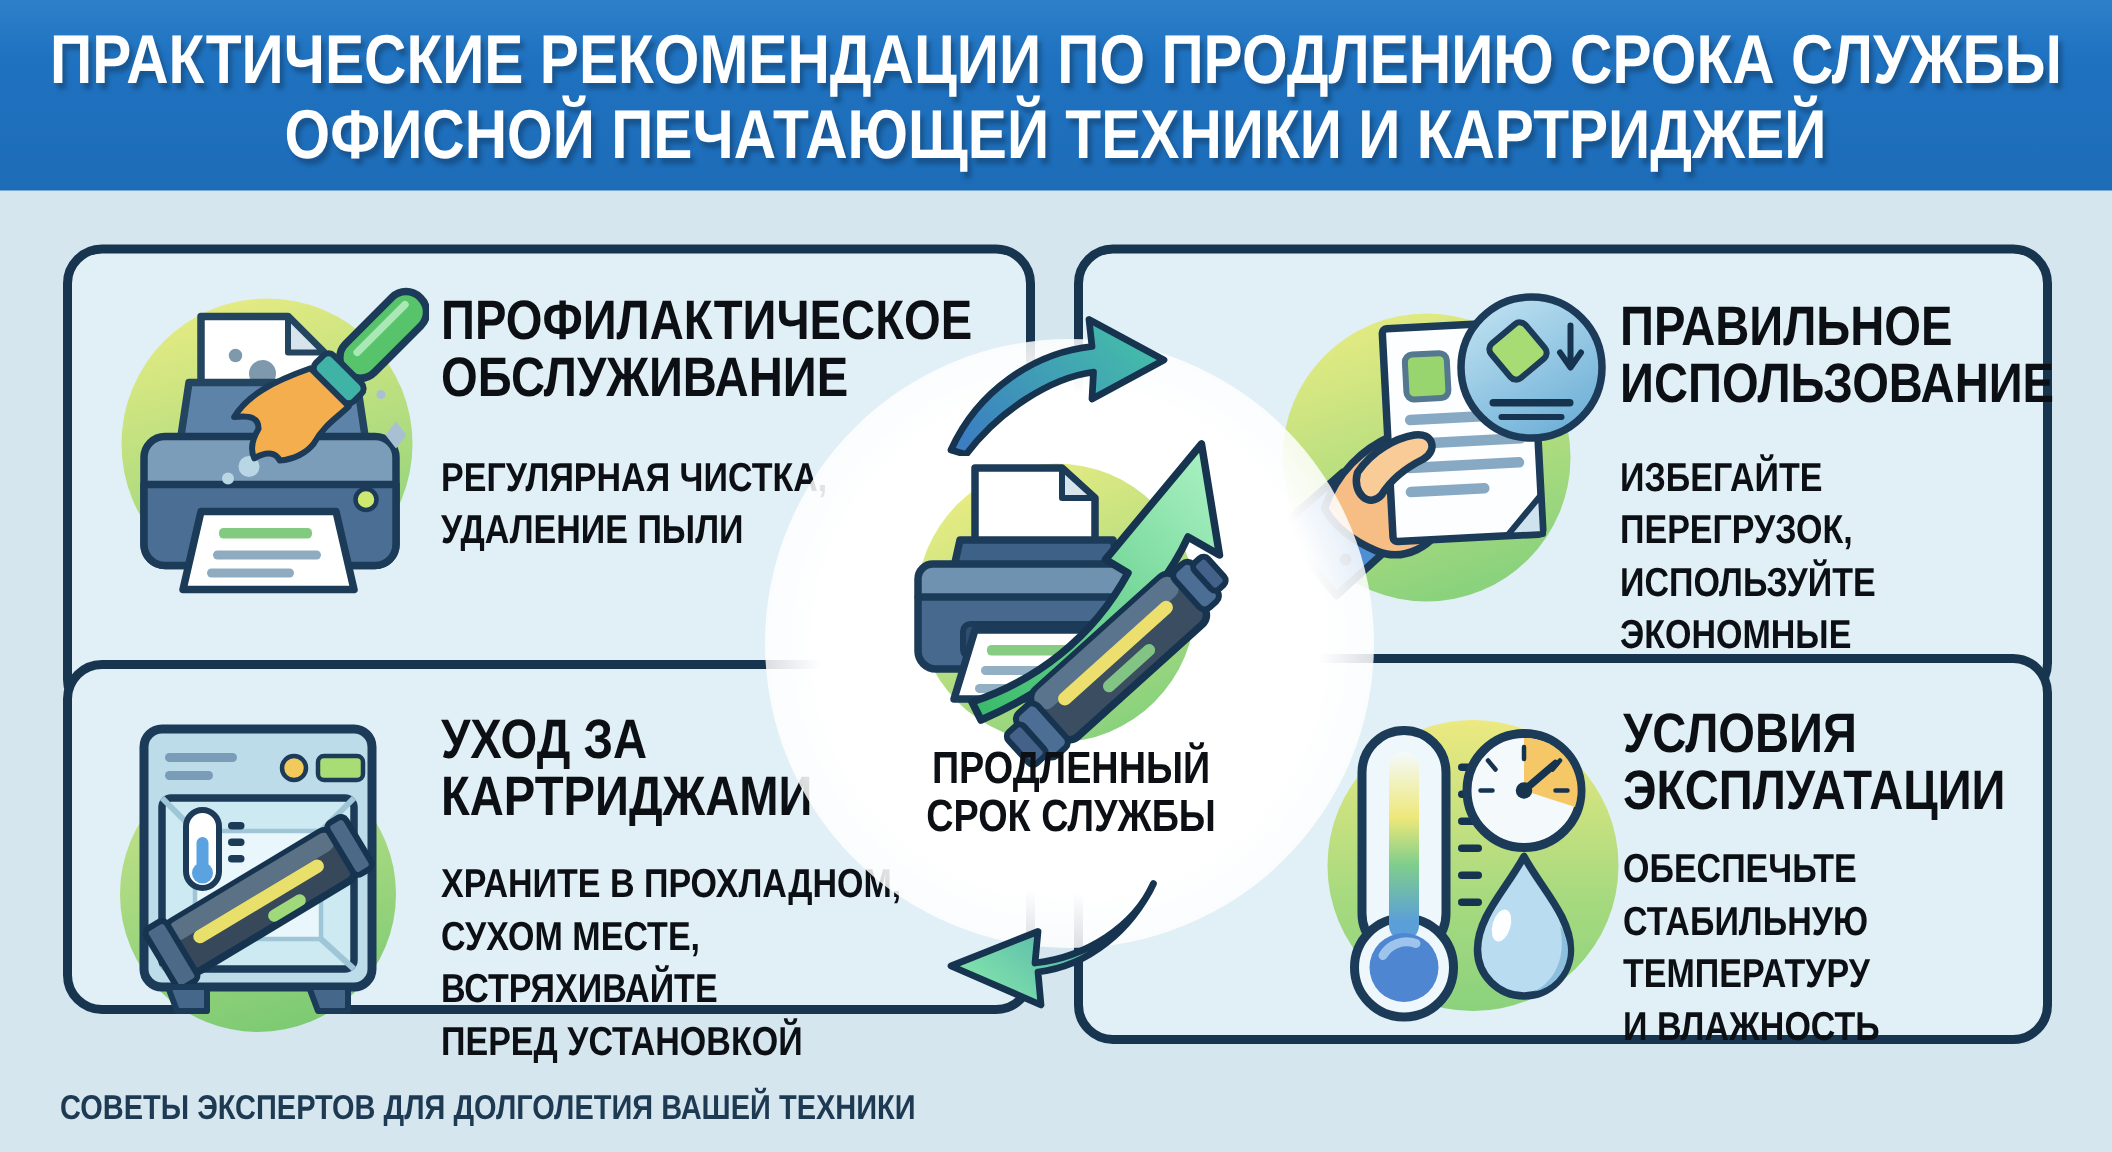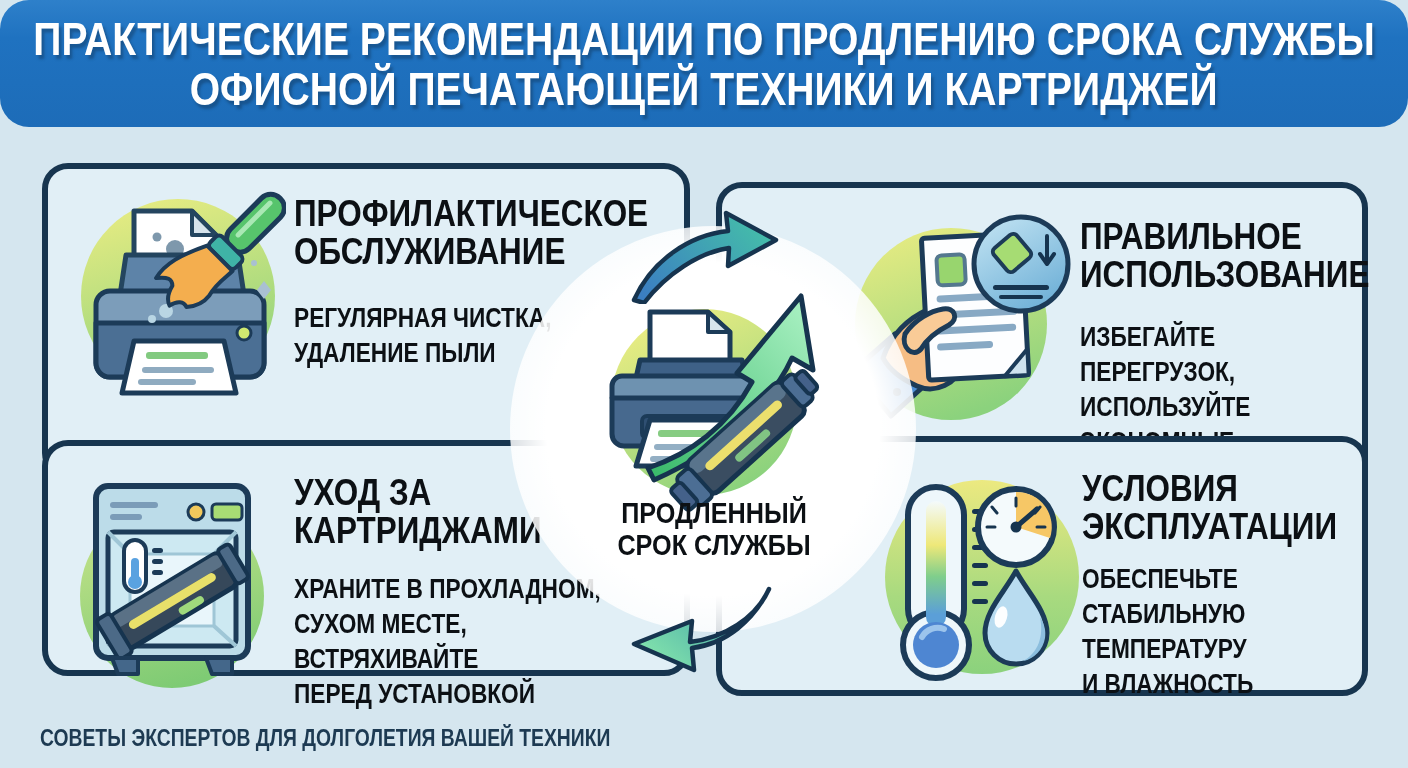--- a/index.html
+++ b/index.html
@@ -3,29 +3,29 @@
 <meta charset="utf-8">
 <style>
   * { margin:0; padding:0; box-sizing:border-box; }
   html,body { width:1408px; height:768px; }
   body { font-family:"Liberation Sans", sans-serif; font-weight:bold; }
   #stage { position:relative; width:1408px; height:768px; background:#d5e6ef; overflow:hidden; }
 
   
   .banner { position:absolute; left:0; top:0; width:1408px; height:127px;
             background:linear-gradient(180deg,#2e80ca 0%,#1f72c0 30%,#1d6cb8 100%);
-            display:flex; flex-direction:column; justify-content:center; align-items:center;border-radius:29px; }
+            display:flex; flex-direction:column; justify-content:center; align-items:center; }
   .banner-line { color:#ffffff; font-size:46px; line-height:50px; text-align:center; white-space:nowrap;
                  transform:scaleX(0.85); transform-origin:50% 50%;
                  text-shadow:3px 4px 3px rgba(16,44,76,0.40); letter-spacing:0; }
 
   
   .panel { position:absolute; background:#e1eff6; border:6px solid #17354f; border-radius:26px; }
   #panel-tl { left:42px;  top:163px; width:648px; height:316px; }
-  #panel-tr { left:716px; top:163px; width:652px; height:305px;margin-top:19px; }
+  #panel-tr { left:716px; top:163px; width:652px; height:305px; }
   #panel-bl { left:42px;  top:440px; width:648px; height:236px; }
   #panel-br { left:716px; top:436px; width:652px; height:260px; }
 
   .panel .icon { position:absolute; }
   .heading { position:absolute; color:#0c1014; font-size:37px; line-height:38px;
              transform:scaleX(0.85); transform-origin:0 0; white-space:pre-line; }
   .bodytext { position:absolute; color:#0c1014; font-size:27px; line-height:35px;
               transform:scaleX(0.84); transform-origin:0 0; white-space:pre-line; }
 
   

